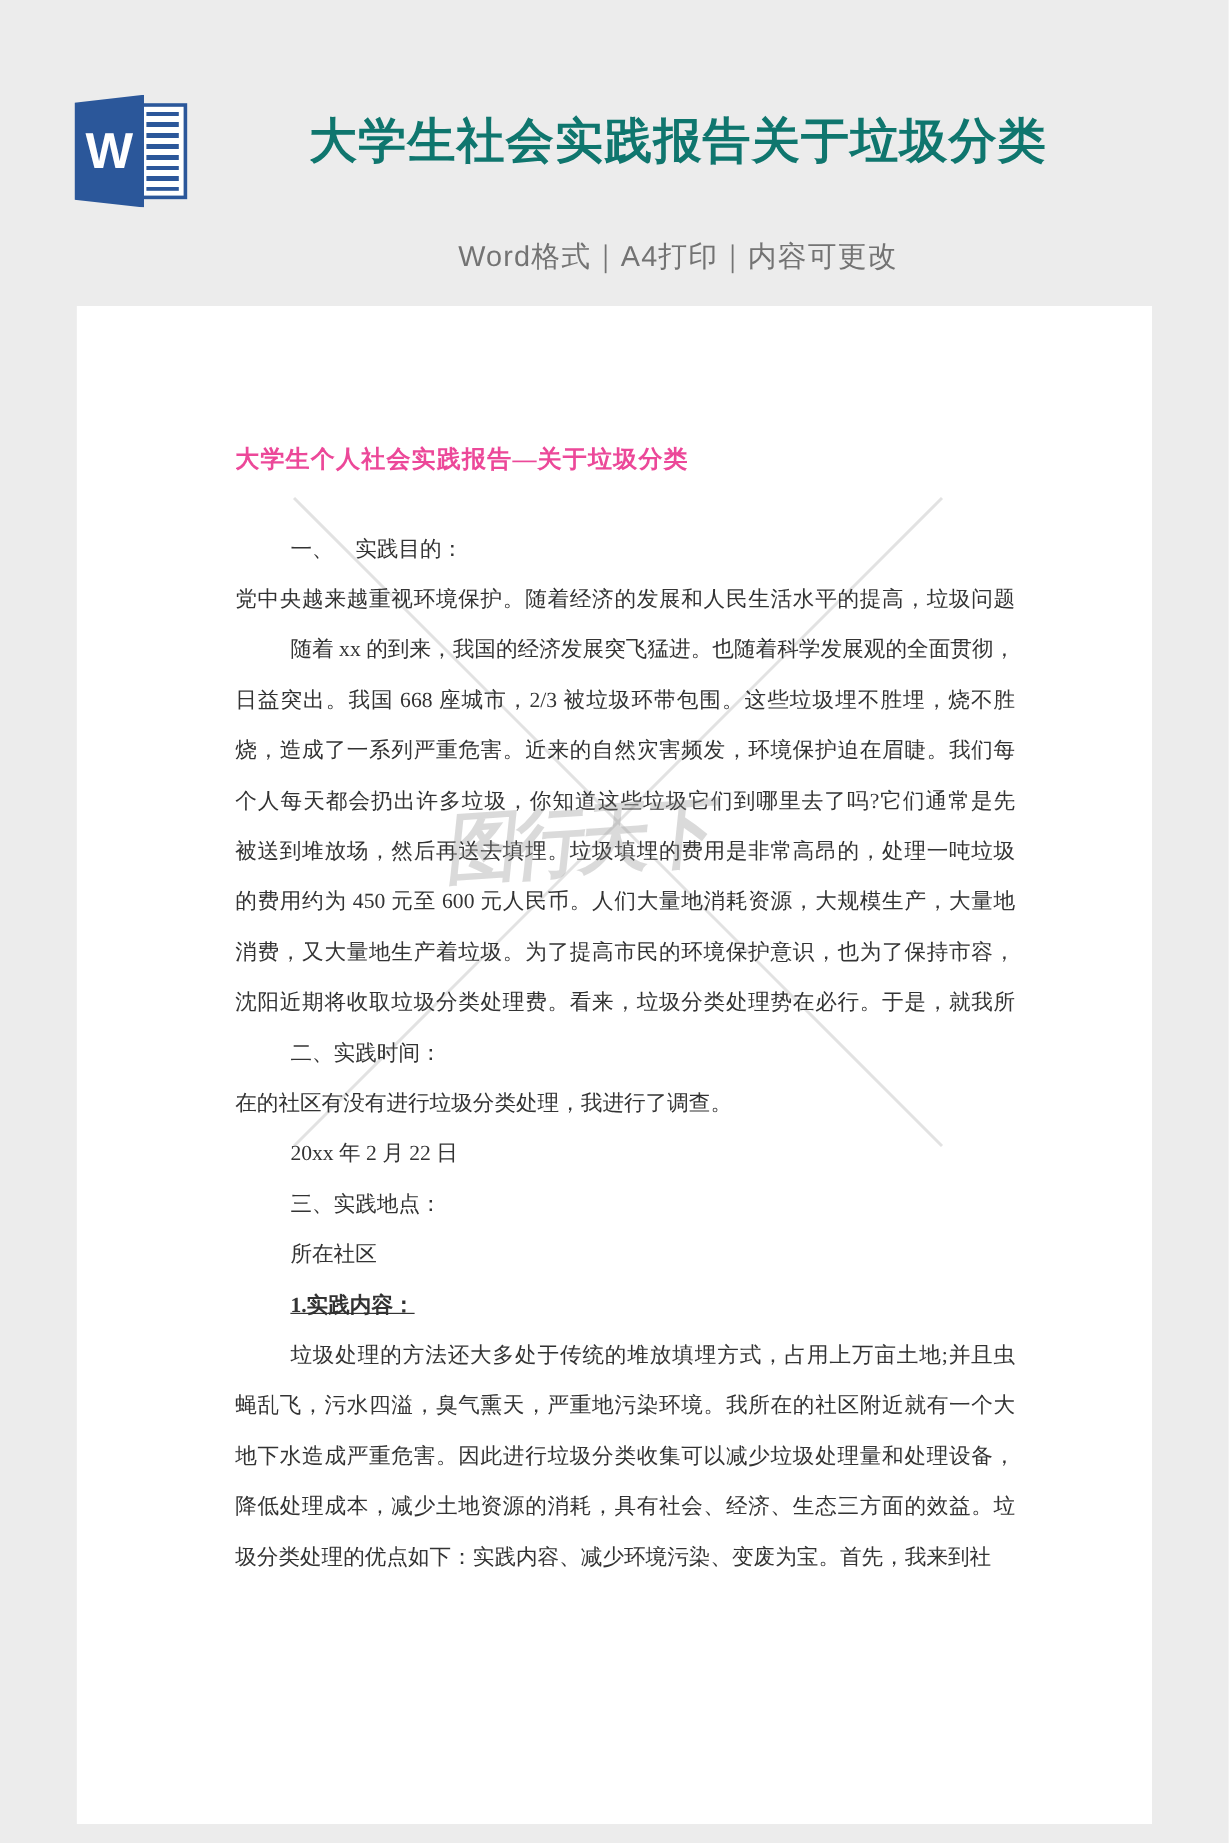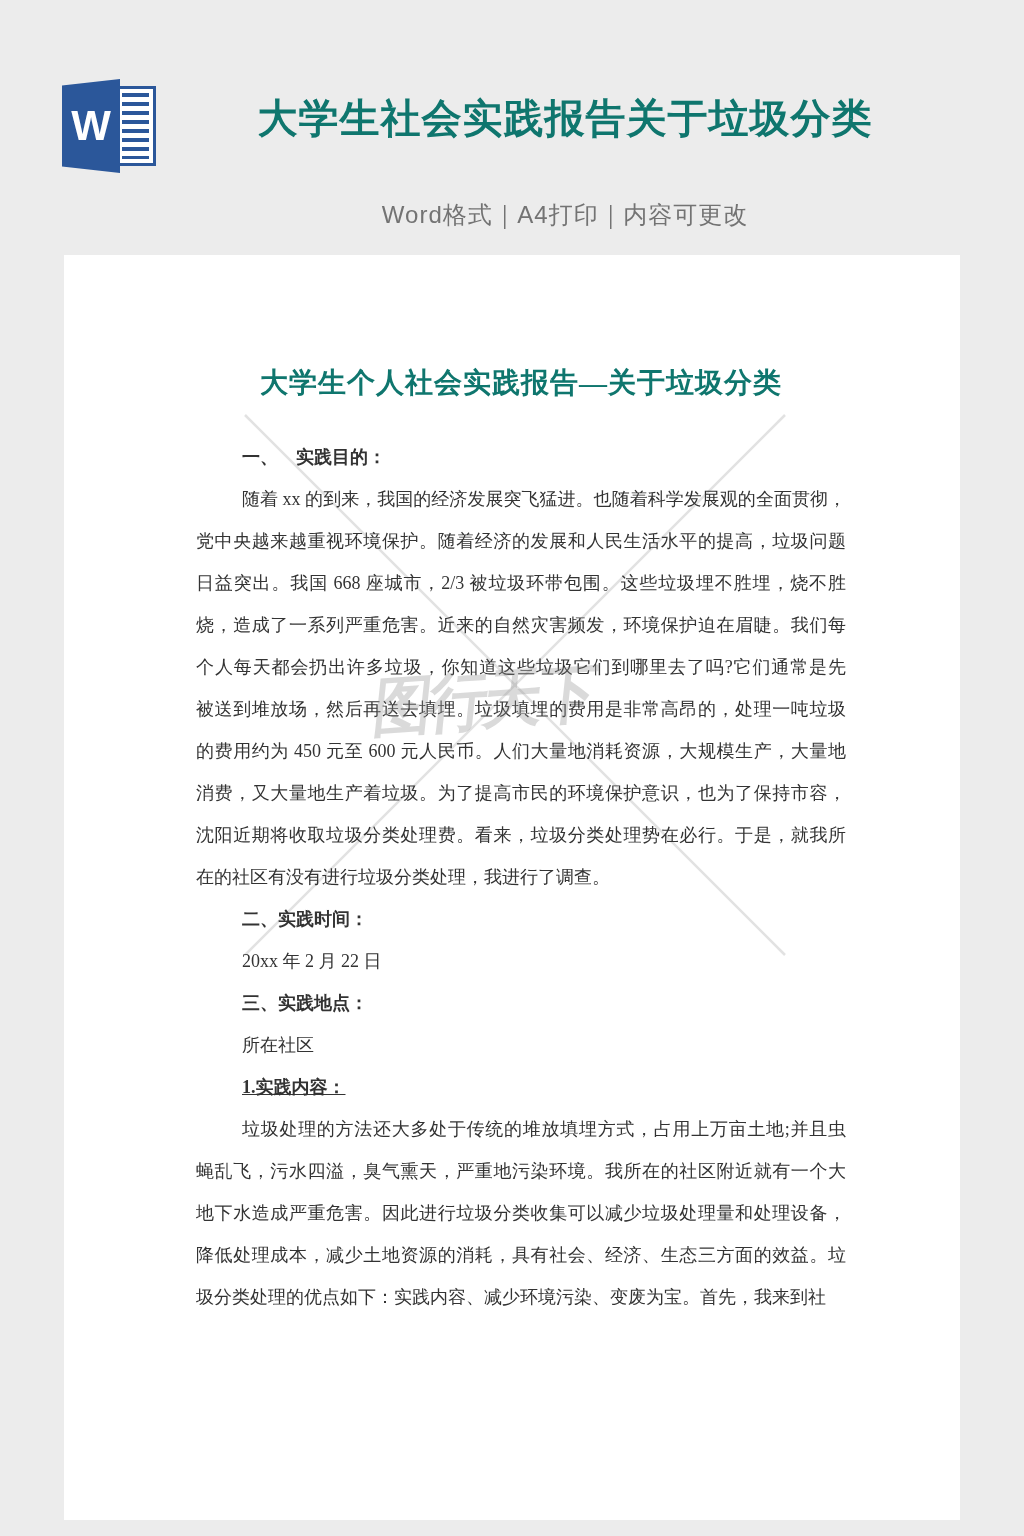--- a/index.html
+++ b/index.html
@@ -55,27 +55,27 @@
     font-weight: bold; font-size: 64px; color: #8f8f8f; opacity: 0.32;
     letter-spacing: -4px; white-space: nowrap;
     transform: rotate(-4deg) skewX(-10deg) scaleX(0.92);
   }
   .doc {
     position: absolute; left: 132px; top: 0; width: 650px; z-index: 1;
     font-family: "Liberation Serif", "DejaVu Serif", serif;
     color: #333333; font-size: 18px;
   }
   .doc-title {
-    margin-top: 112px; text-align: center;
-    font-size: 28px; line-height: 32px; font-weight: bold; color: #0f766e;
+    margin-top: 112px; 
+    font-size: 20px; line-height: 32px; font-weight: bold; color: #ec4899;
     letter-spacing: 1px;
   }
   .doc-body { margin-top: 37px; line-height: 42px; }
   .blk { min-height: 42px; }
-  .blk-heading    { font-weight: bold; text-indent: 46px; }
+  .blk-heading    { font-weight: normal; text-indent: 46px; }
   .blk-subheading { font-weight: bold; text-indent: 46px; text-decoration: underline; }
   .blk-short      { text-indent: 46px; }
   .blk-para-first { text-indent: 46px; text-align: justify; text-align-last: justify; }
   .blk-para-line  { text-align: justify; text-align-last: justify; }
   .blk-para-end   { text-align: left; }
   .extra-gap      { margin-top: 8px; }
 </style>
 </head>
 <body>
 
@@ -100,31 +100,31 @@
       <line x1="181" y1="160" x2="721" y2="700" stroke="#e2e2e2" stroke-width="2.5"></line>
       <line x1="721" y1="160" x2="181" y2="700" stroke="#e2e2e2" stroke-width="2.5"></line>
     </svg>
 
     <div class="wm-text">图行天下</div>
 
     <div class="doc">
       <div class="doc-title">大学生个人社会实践报告—关于垃圾分类</div>
       <div class="doc-body">
           <div class="blk blk-heading">一、　实践目的：</div>
+          <div class="blk blk-para-line">党中央越来越重视环境保护。随着经济的发展和人民生活水平的提高，垃圾问题</div>
           <div class="blk blk-para-first">随着 xx 的到来，我国的经济发展突飞猛进。也随着科学发展观的全面贯彻，</div>
-          <div class="blk blk-para-line">党中央越来越重视环境保护。随着经济的发展和人民生活水平的提高，垃圾问题</div>
           <div class="blk blk-para-line">日益突出。我国 668 座城市，2/3 被垃圾环带包围。这些垃圾埋不胜埋，烧不胜</div>
           <div class="blk blk-para-line">烧，造成了一系列严重危害。近来的自然灾害频发，环境保护迫在眉睫。我们每</div>
           <div class="blk blk-para-line">个人每天都会扔出许多垃圾，你知道这些垃圾它们到哪里去了吗?它们通常是先</div>
           <div class="blk blk-para-line">被送到堆放场，然后再送去填埋。垃圾填埋的费用是非常高昂的，处理一吨垃圾</div>
           <div class="blk blk-para-line">的费用约为 450 元至 600 元人民币。人们大量地消耗资源，大规模生产，大量地</div>
           <div class="blk blk-para-line">消费，又大量地生产着垃圾。为了提高市民的环境保护意识，也为了保持市容，</div>
           <div class="blk blk-para-line">沈阳近期将收取垃圾分类处理费。看来，垃圾分类处理势在必行。于是，就我所</div>
+          <div class="blk blk-heading">二、实践时间：</div>
           <div class="blk blk-para-end">在的社区有没有进行垃圾分类处理，我进行了调查。</div>
-          <div class="blk blk-heading">二、实践时间：</div>
           <div class="blk blk-short">20xx 年 2 月 22 日</div>
           <div class="blk blk-heading">三、实践地点：</div>
           <div class="blk blk-short">所在社区</div>
           <div class="blk blk-subheading">1.实践内容：</div>
           <div class="blk blk-para-first">垃圾处理的方法还大多处于传统的堆放填埋方式，占用上万亩土地;并且虫</div>
           <div class="blk blk-para-line">蝇乱飞，污水四溢，臭气熏天，严重地污染环境。我所在的社区附近就有一个大</div>
           <div class="blk blk-para-line">地下水造成严重危害。因此进行垃圾分类收集可以减少垃圾处理量和处理设备，</div>
           <div class="blk blk-para-line">降低处理成本，减少土地资源的消耗，具有社会、经济、生态三方面的效益。垃</div>
           <div class="blk blk-para-end">圾分类处理的优点如下：实践内容、减少环境污染、变废为宝。首先，我来到社</div>
         </div>

